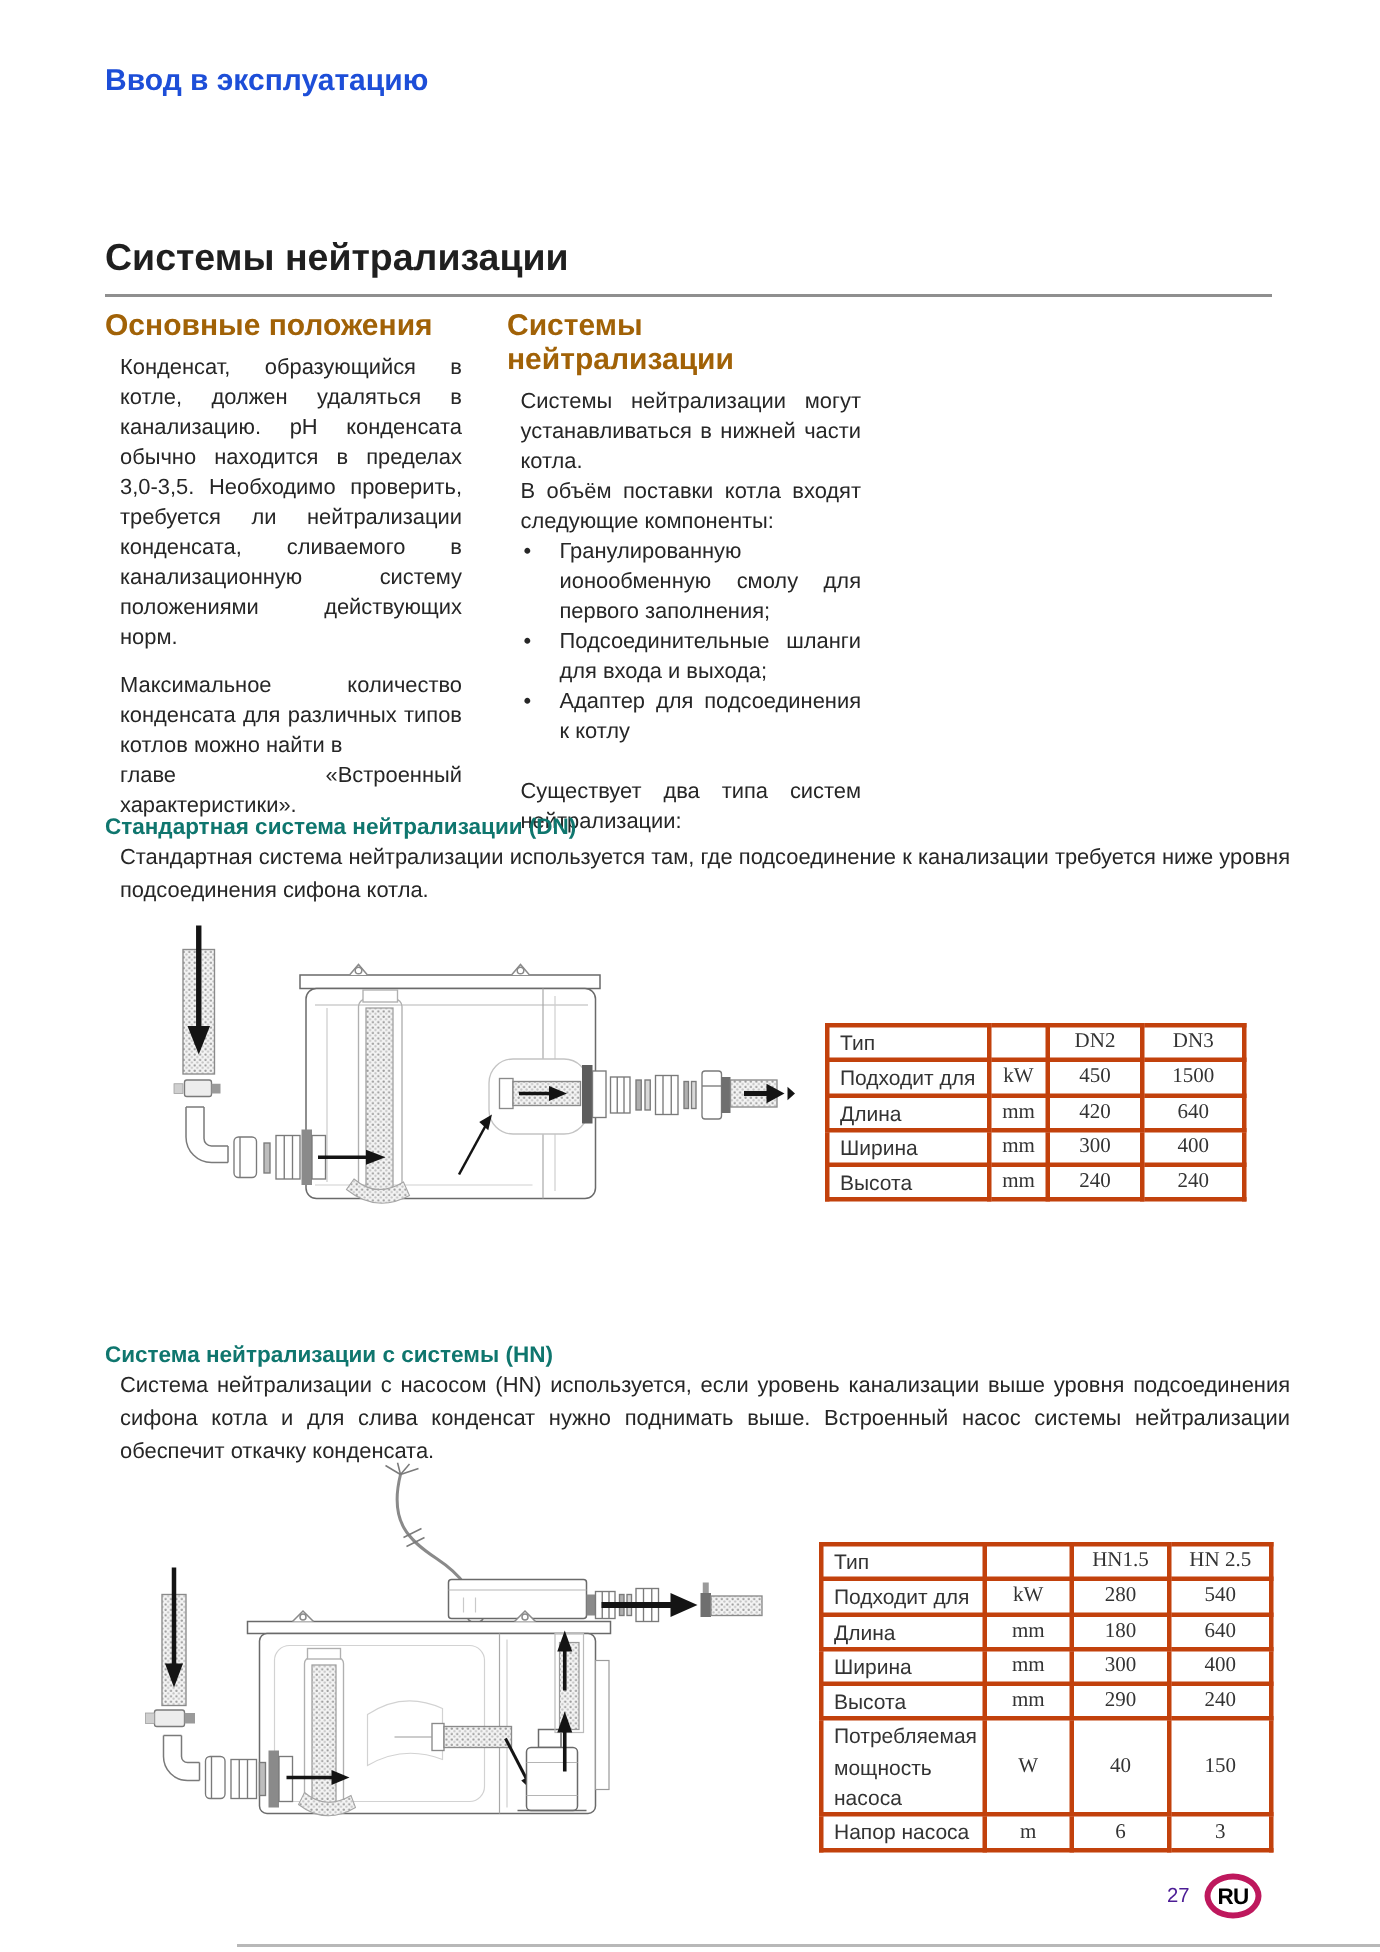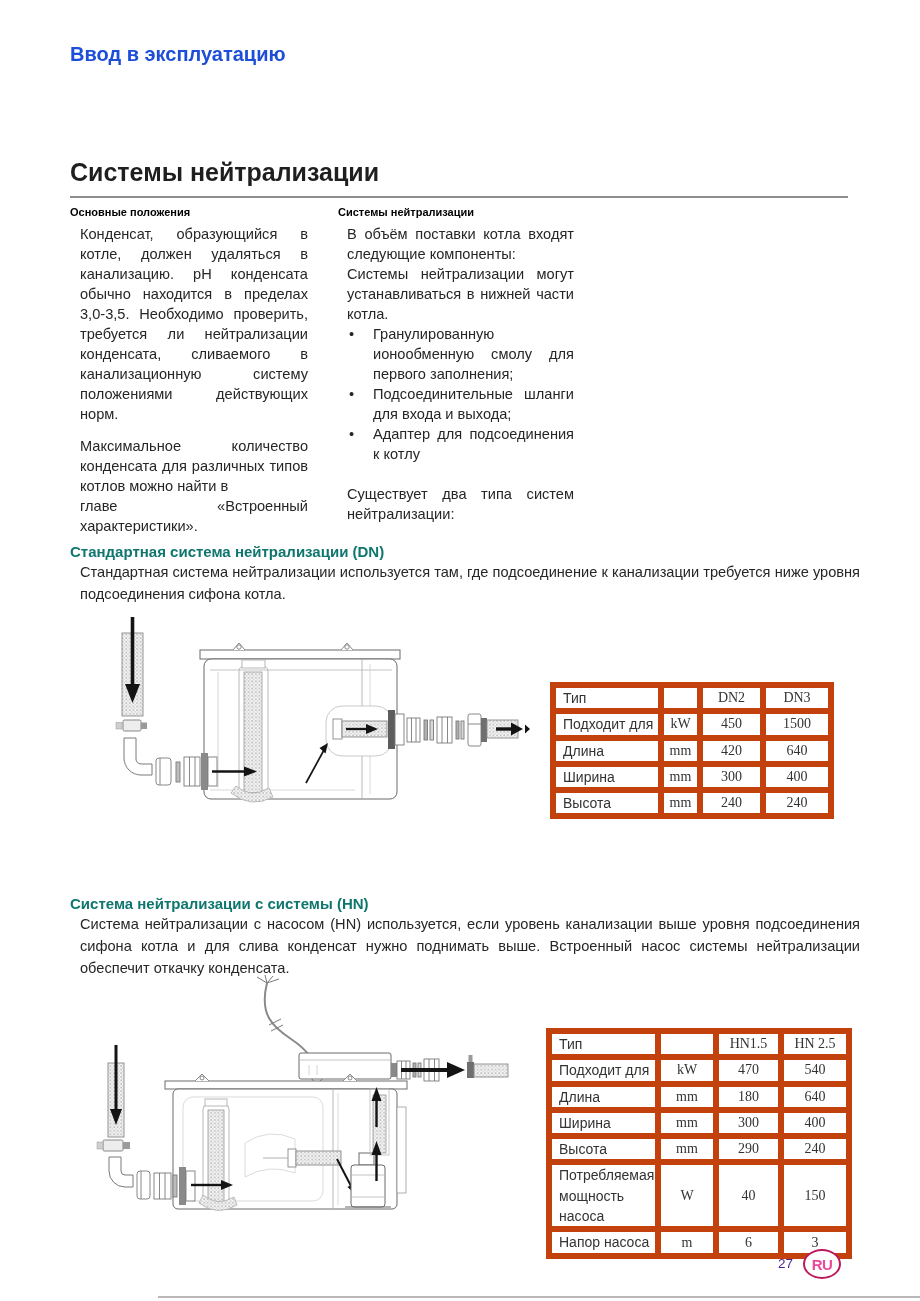--- a/index.html
+++ b/index.html
@@ -7,72 +7,72 @@
   body { width:920px; height:1301px; font-family:"Liberation Sans", sans-serif; color:#262626; }
   .page { position:relative; width:920px; height:1301px; background:#fff; overflow:hidden; }
 
   .hdr { position:absolute; left:70px; top:43px; font-size:20px; font-weight:bold; color:#1d4ed8; }
   .title { position:absolute; left:70px; top:158px; font-size:25px; font-weight:bold; color:#1f1f1f; }
   .rule { position:absolute; left:70px; top:196px; width:778px; height:2px; background:#8f8f8f; }
 
   .col { position:absolute; top:206px; }
   .col1 { left:70px; width:238px; }
   .col2 { left:338px; width:236px; }
-  .colhead { font-size:11px; font-weight:bold; margin-bottom:6px; color:#000000; }
+  .colhead { font-size:20px; font-weight:bold; margin-bottom:6px; color:#a16207; }
   .col p { margin-left:10px; font-size:14.6px; line-height:20px; text-align:justify; }
   .col2 p { margin-left:9px; }
   .gap-top { margin-top:12px; }
   .bullets { list-style:none; margin-left:9px; }
   .bullets li { position:relative; padding-left:26px; font-size:14.6px; line-height:20px; text-align:justify; }
   .bullets li::before { content:"\2022"; position:absolute; left:2px; }
   .final-note { margin-top:20px; }
 
   .section-head { position:absolute; left:70px; font-size:15px; font-weight:bold; color:#0f766e; }
   .section-body { position:absolute; left:80px; width:780px; font-size:14.6px; line-height:22px; text-align:justify; }
   #dn-head { top:543px; }
   #dn-body { top:561px; }
   #hn-head { top:895px; }
   #hn-body { top:913px; }
 
   .diag { position:absolute; }
 
   table.spec { position:absolute; border-collapse:collapse; table-layout:fixed; font-size:14px; color:#333; background:#fff; }
-  table.spec td { border:6px solid #c2410c; padding:0 4px; height:23px; vertical-align:middle; }
+  table.spec td { border:3px solid #c2410c; padding:0 4px; height:23px; vertical-align:middle; }
   table.spec td.lbl { text-align:left; padding-left:7px; line-height:1.45; }
   table.spec td.unit, table.spec td.val { text-align:center;font-family:Liberation Serif, serif; }
   #t1 { left:550px; top:682px; width:278px; }
   #t2 { left:546px; top:1028px; width:300px; }
   #t2 td.tall { height:60px; }
 
   .pagenum { position:absolute; left:778px; top:1256px; font-size:13.5px; color:#4c1d95; }
-  .ru-badge { position:absolute; left:803px; top:1249px; width:38px; height:30px; border:2px solid #be185d;
+  .ru-badge { position:absolute; left:803px; top:1249px; width:38px; height:30px; border:4px solid #be185d;
               border-radius:50%; display:flex; align-items:center; justify-content:center;
-              font-weight:bold; font-size:15px; letter-spacing:-0.5px; color:#ec4899; background:#fff; }
+              font-weight:bold; font-size:15px; letter-spacing:-0.5px; color:#000000; background:#fff; }
   .scan-edge { position:absolute; left:158px; top:1296px; width:762px; height:2px; background:#9a9a9a; opacity:0.7; }
 </style>
 </head>
 <body>
 
 <div class="page">
 
   <div class="hdr">Ввод в эксплуатацию</div>
   <div class="title">Системы нейтрализации</div>
   <div class="rule"></div>
 
   <div class="col col1">
     <div class="colhead">Основные положения</div>
     <p>Конденсат, образующийся в котле, должен удаляться в канализацию. pH конденсата обычно находится в пределах 3,0-3,5. Необходимо проверить, требуется ли нейтрализации конденсата, сливаемого в канализационную систему положениями действующих норм.</p>
     <p class="gap-top"><span>Максимальное количество конденсата для различных типов котлов можно найти в</span><br>
       <span>главе «Встроенный характеристики».</span></p>
   </div>
 
   <div class="col col2">
     <div class="colhead">Системы нейтрализации</div>
+    <p>Системы нейтрализации могут устанавливаться в нижней части котла.</p>
     <p>В объём поставки котла входят следующие компоненты:</p>
-    <p>Системы нейтрализации могут устанавливаться в нижней части котла.</p>
     <ul class="bullets">
       <li>Гранулированную ионообменную смолу для первого заполнения;</li>
       <li>Подсоединительные шланги для входа и выхода;</li>
       <li>Адаптер для подсоединения к котлу</li>
     </ul>
     <p class="final-note">Существует два типа систем нейтрализации:</p>
   </div>
 
   <div class="section-head" id="dn-head">Стандартная система нейтрализации (DN)</div>
   <div class="section-body" id="dn-body">Стандартная система нейтрализации используется там, где подсоединение к канализации требуется ниже уровня подсоединения сифона котла.</div>
@@ -327,21 +327,21 @@
     <tbody>
       <tr>
         <td class="lbl">Тип</td>
         <td class="unit"></td>
         <td class="val">HN1.5</td>
         <td class="val">HN 2.5</td>
       </tr>
       <tr>
         <td class="lbl">Подходит для</td>
         <td class="unit">kW</td>
-        <td class="val">470</td>
+        <td class="val">280</td>
         <td class="val">540</td>
       </tr>
       <tr>
         <td class="lbl">Длина</td>
         <td class="unit">mm</td>
         <td class="val">180</td>
         <td class="val">640</td>
       </tr>
       <tr>
         <td class="lbl">Ширина</td>

